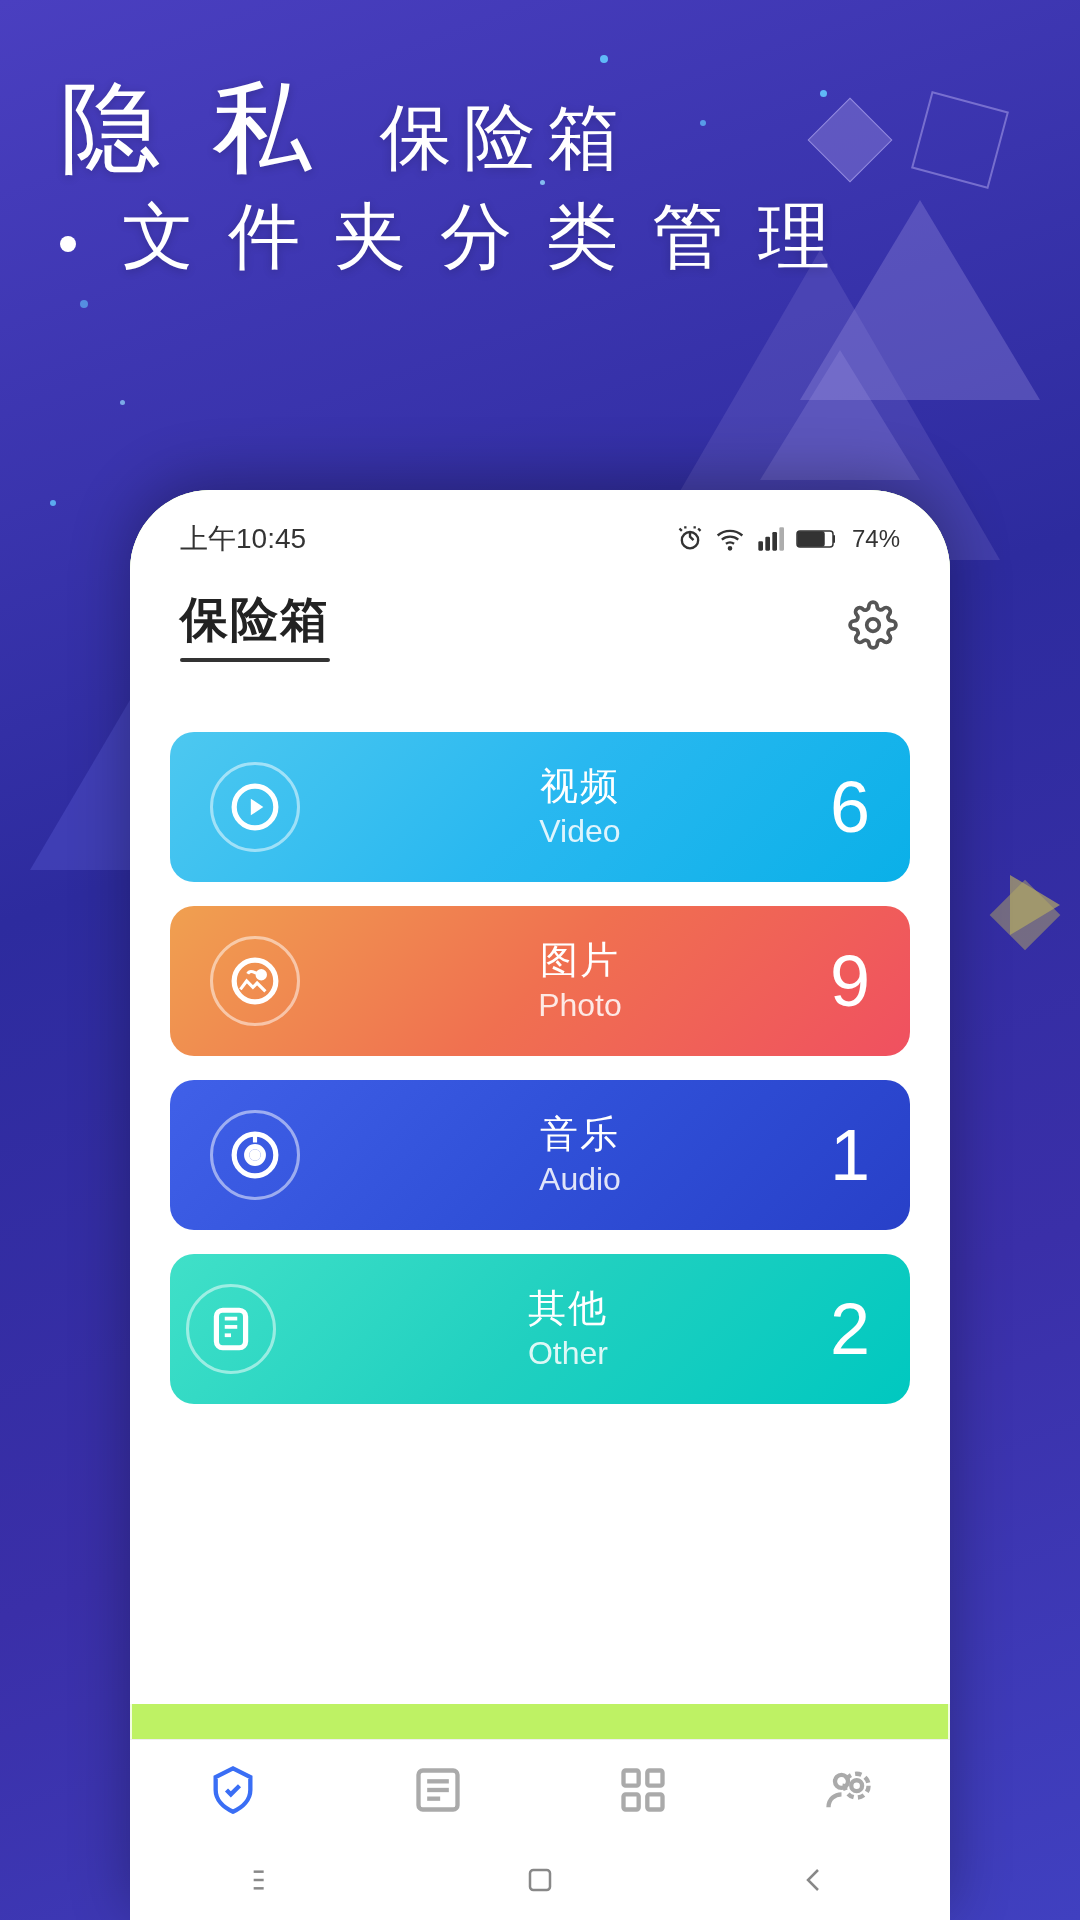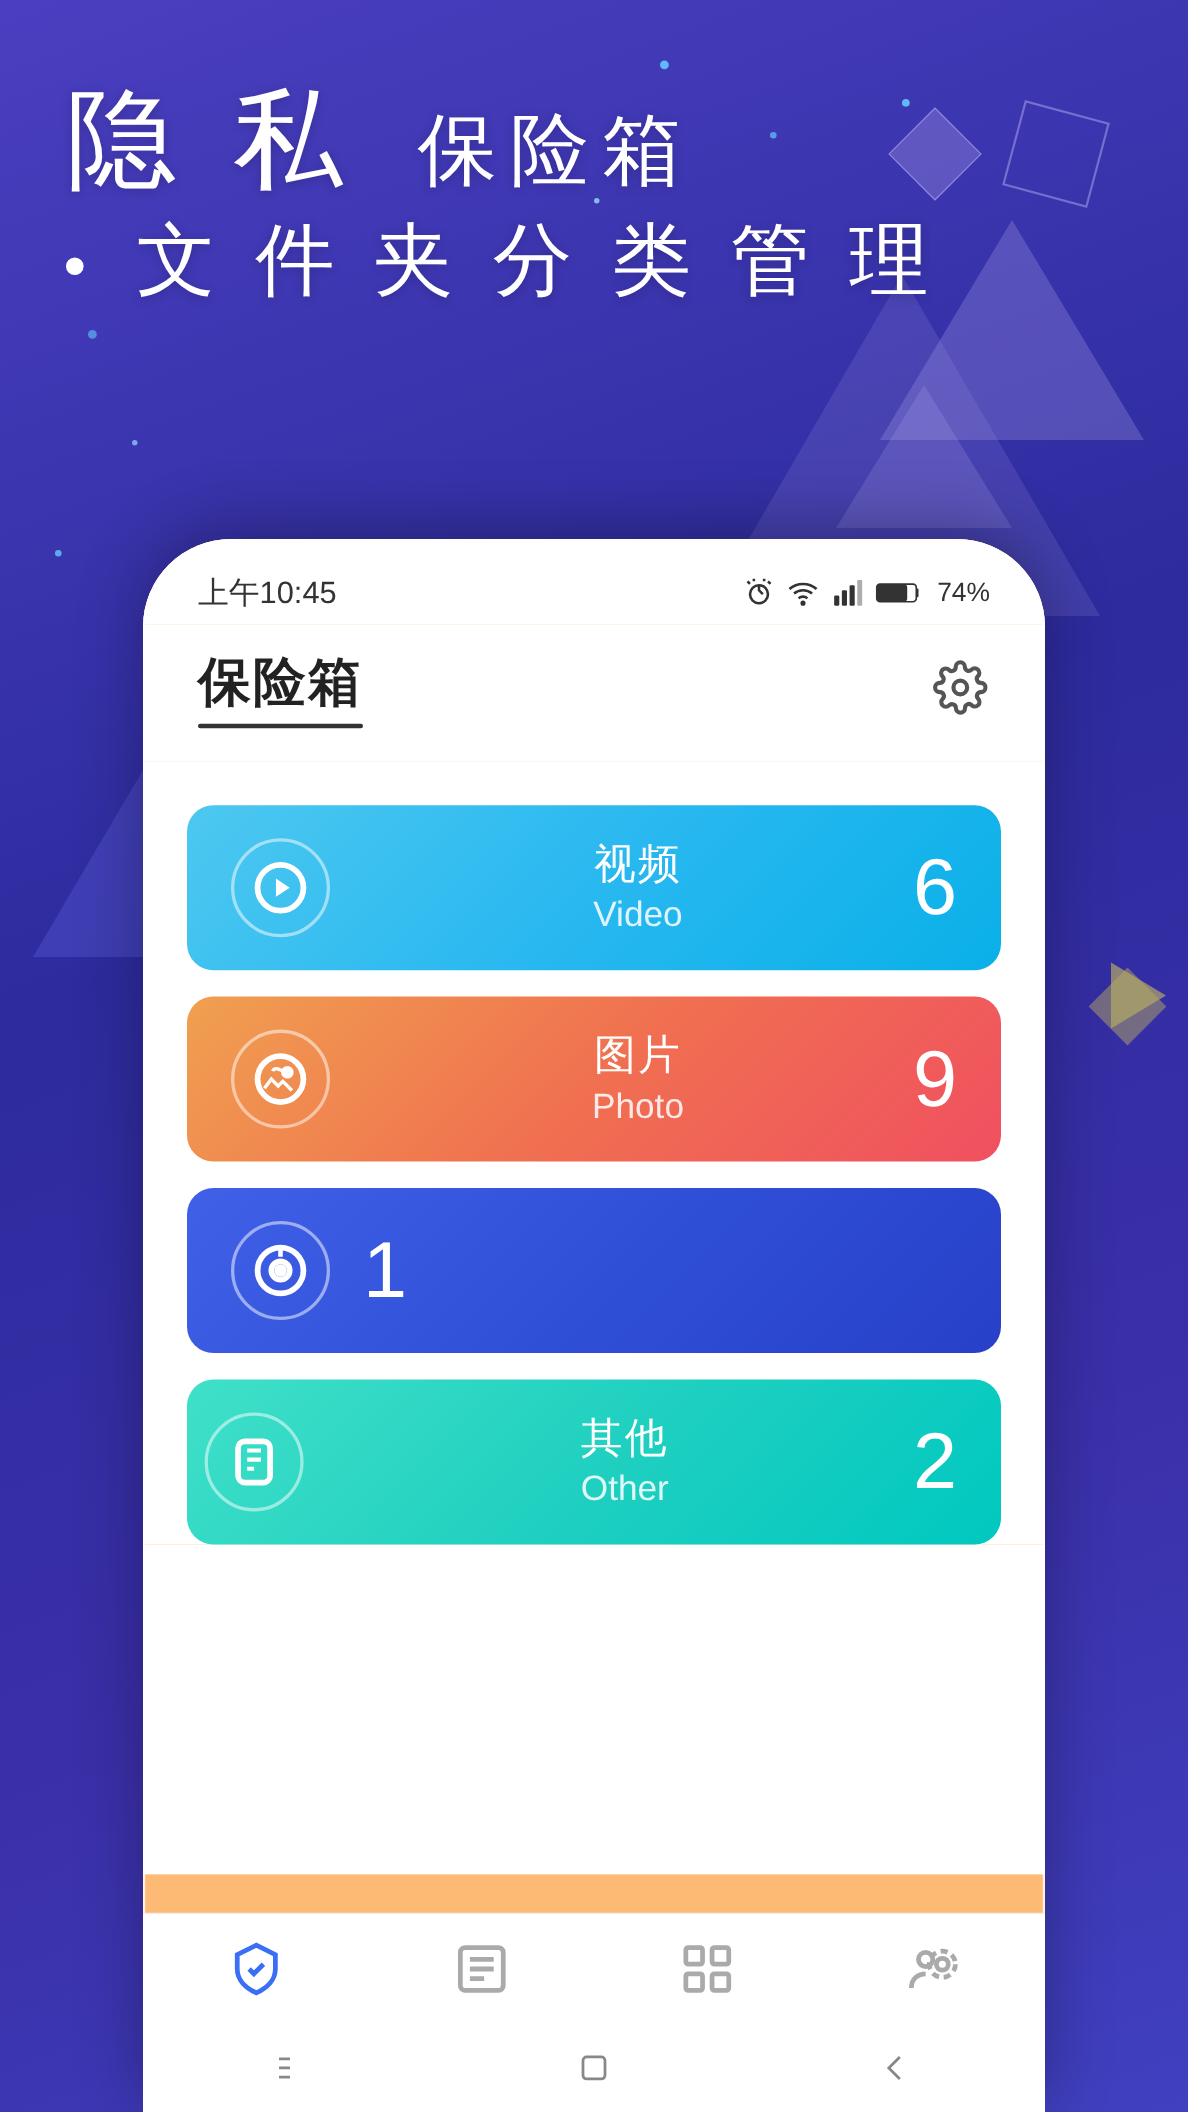--- a/index.html
+++ b/index.html
@@ -26,40 +26,41 @@
       letter-spacing: 12px;
       line-height: 1.2;
       text-shadow: 0 2px 10px rgba(0,0,0,0.2);
     }
     .header-subtitle {
       font-size: 72px;
       font-weight: 300;
       letter-spacing: 8px;
       line-height: 1.4;
       text-shadow: 0 2px 10px rgba(0,0,0,0.2);
+      font-family: Liberation Serif, serif;
     }
     .bullet-dot {
       display: inline-block;
       width: 16px;
       height: 16px;
       background: white;
       border-radius: 50%;
       margin-right: 20px;
       vertical-align: middle;
     }
 
     
     .phone-mockup {
       position: absolute;
       bottom: 0;
       left: 50%;
       transform: translateX(-50%);
       width: 820px;
       height: 1430px;
-      background: #fdba74;
+      background: #bef264;
       border-radius: 80px 80px 0 0;
       box-shadow: 0 -10px 60px rgba(0,0,0,0.3), inset 0 0 0 2px rgba(255,255,255,0.8);
       overflow: hidden;
       z-index: 20;
     }
 
     
     .status-bar {
       display: flex;
       justify-content: space-between;
@@ -447,20 +448,24 @@
 
     <div class="category-card card-audio">
       <div class="card-icon">
         <svg width="50" height="50" viewBox="0 0 24 24" fill="none" stroke="white" stroke-width="2">
           <circle cx="12" cy="12" r="10"></circle>
           <circle cx="12" cy="12" r="4"></circle>
           <circle cx="12" cy="12" r="1.5" fill="white"></circle>
           <path d="M12 2 L12 6" stroke="white" stroke-width="2"></path>
         </svg>
       </div>
+      <div class="card-text">
+        <div class="card-name-zh">音乐</div>
+        <div class="card-name-en">Audio</div>
+      </div>
       <div class="card-count">1</div>
     </div>
 
     <div class="category-card card-other">
       <div class="card-icon">
         <svg width="50" height="50" viewBox="0 0 24 24" fill="none" stroke="white" stroke-width="2">
           <rect x="5" y="3" width="14" height="18" rx="3" ry="3"></rect>
           <path d="M9 7 L15 7" stroke="white" stroke-width="1.8"></path>
           <path d="M9 11 L15 11" stroke="white" stroke-width="1.8"></path>
           <path d="M9 15 L12 15" stroke="white" stroke-width="1.8"></path>

